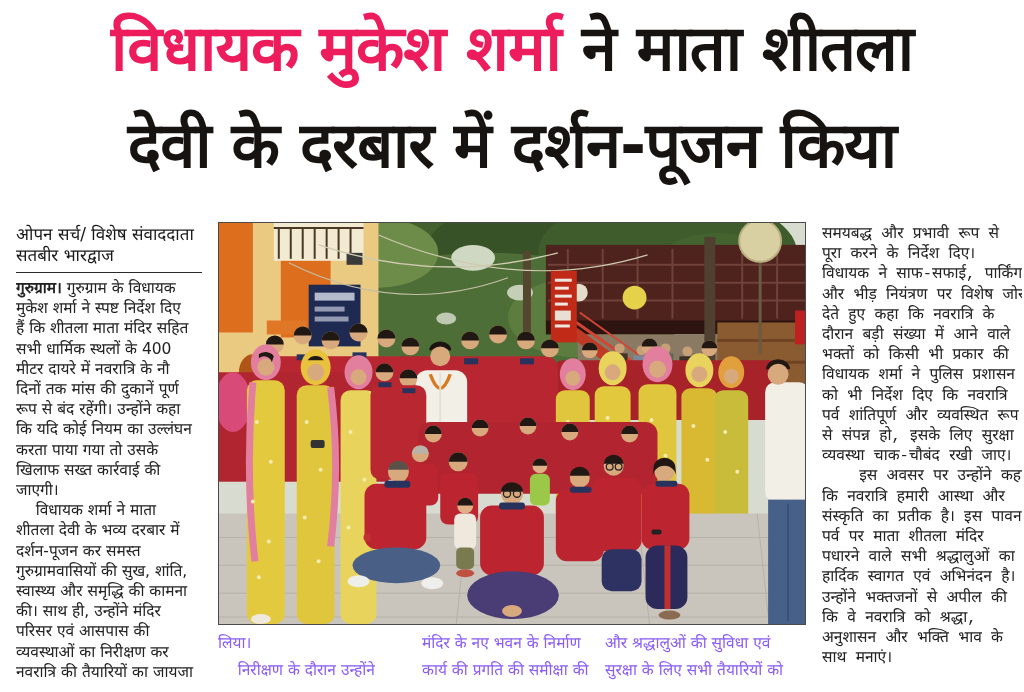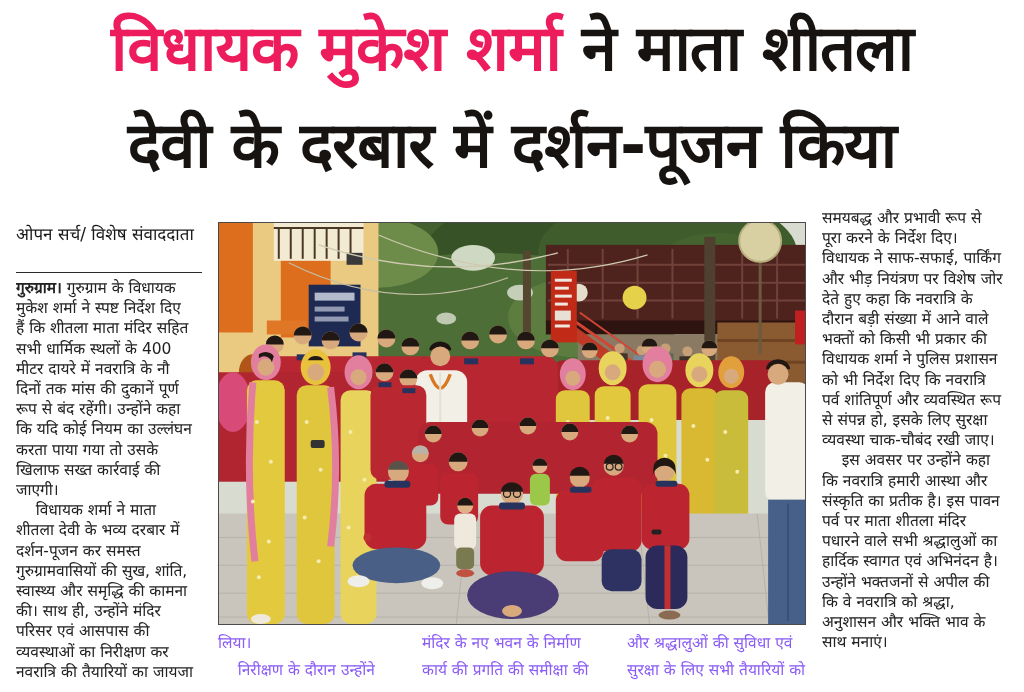--- a/index.html
+++ b/index.html
@@ -18,45 +18,46 @@
   
   .byline {
     position:absolute; left:16px; top:224px; width:200px;
     font-size:17px; font-weight:400; color:#181818; line-height:21px;
   }
   .byline .tline { white-space:pre; }
   .rule { position:absolute; left:16px; top:272px; width:186px; height:0; border-top:1.6px solid #2a2a2a; }
   .col { position:absolute; color:#222222; overflow:hidden; }
   .col .tline { white-space:pre; }
   .left-col  { left:16px;  top:278px; width:202px; height:406px; font-size:15.5px; line-height:20.2px; }
-  .right-col { left:822px; top:208px; width:200px; height:468px; font-size:15.5px; line-height:20.2px; }
+  .right-col { left:822px; top:224px; width:200px; height:468px; font-size:15.5px; line-height:20.2px;font-family:Liberation Mono, monospace; }
   .uc { top:630px; height:62px; font-size:15.5px; line-height:27px; color:#8b5cf6; }
   .uc1 { left:218px; width:200px; }
   .uc2 { left:422px; width:200px; }
-  .uc3 { left:627px; width:185px; }
+  .uc3 { left:605px; width:185px; }
   .dateline-bold { font-weight:700; }
   
   .photo {
     position:absolute; left:218px; top:222px; width:588px; height:403px;
     border:1.5px solid #4a4a4a; box-sizing:border-box; background:#dfe0d8;
   }
   .photo svg { display:block; width:100%; height:100%; }
 </style>
 </head>
 <body>
 
 <div class="page">
 
   <div class="headline">
     <div class="hline"><span class="hl-accent">विधायक मुकेश शर्मा</span><span> ने माता शीतला</span></div>
     <div class="hline">देवी के दरबार में दर्शन-पूजन किया</div>
   </div>
 
   <div class="byline">
       <div class="tline">ओपन सर्च/ विशेष संवाददाता</div>
+      <div class="tline">सतबीर भारद्वाज</div>
     </div>
   <div class="rule"></div>
 
   <div class="col left-col">
     <div class="tline"><span class="dateline-bold">गुरुग्राम।</span><span> गुरुग्राम के विधायक</span></div>
     <div>
         <div class="tline">मुकेश शर्मा ने स्पष्ट निर्देश दिए</div>
         <div class="tline">हैं कि शीतला माता मंदिर सहित</div>
         <div class="tline">सभी धार्मिक स्थलों के 400</div>
         <div class="tline">मीटर दायरे में नवरात्रि के नौ</div>

